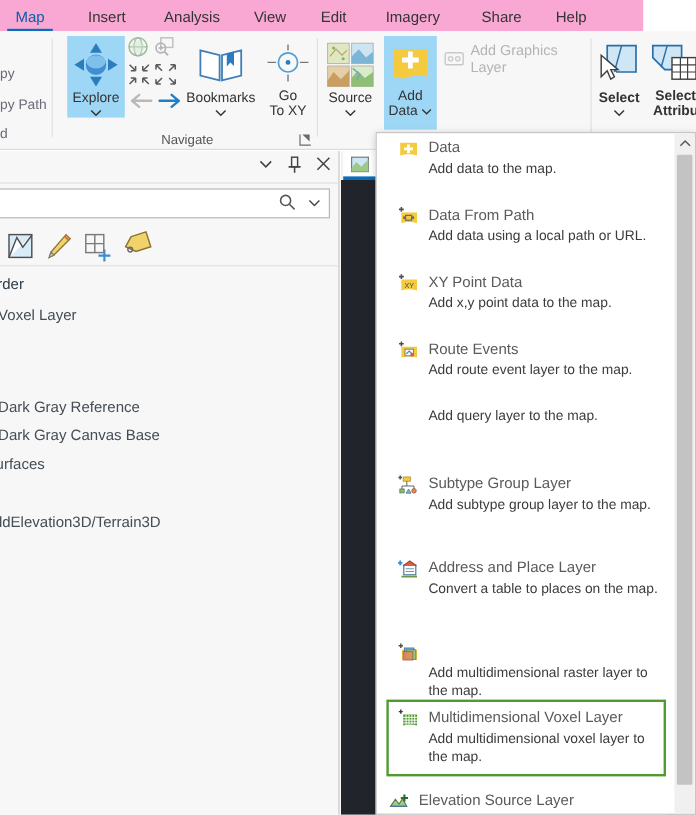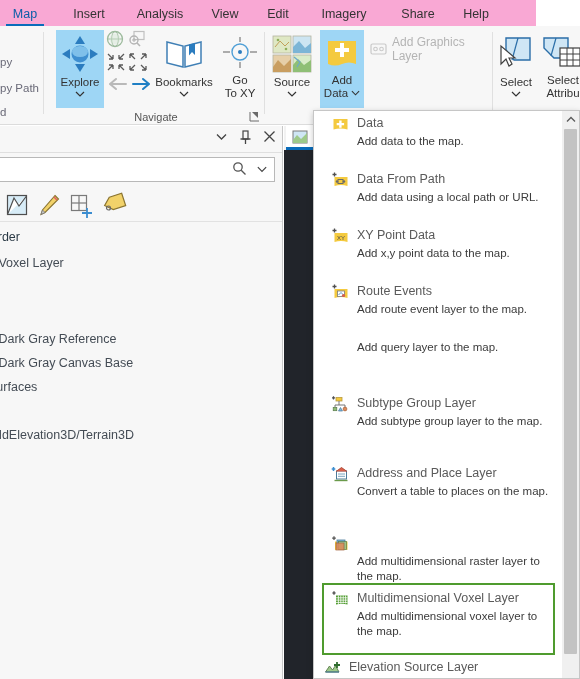--- a/index.html
+++ b/index.html
@@ -56,21 +56,21 @@
     width: 11px; height: 11px; cursor: pointer;
   }
 
   .btn-big {
     position: absolute; text-align: center; cursor: default;
   }
   .btn-big .lbl { font-size: 11.5px; color: #333333; line-height: 12.5px; }
   .btn-big .chev { font-size: 8px; color: #444; line-height: 9px; margin-top:1px;}
 
   .explore-btn {
-    left: 8px; top: 4px; width: 48px; height: 78px;
+    left: 8px; top: 4px; width: 48px; height: 68px;
     background: #9ed6f5;
   }
 
   
   .pan-icon { position: absolute; left: 50%; transform: translateX(-50%); top: 4px; }
 
   .small-icon-grid { position: absolute; left: 58px; top: 4px; width: 48px; }
   .mini-btn { position: absolute; cursor: default; }
 
   .bookmarks-btn { left: 106px; top: 4px; width: 60px; height: 78px; }
@@ -81,21 +81,21 @@
   .adddata-btn {
     left: 54px; top: 4px; width: 44px; height: 78px;
     background: #9ed6f5;
   }
   .add-graphics {
     position: absolute; left: 104px; top: 9px;
     display: flex; align-items: center; gap: 5px;
     font-size: 12px; color: #b4b4b4; cursor: default;
   }
 
-  .grp-selection { position: absolute; left: 494px; top: 0; width: 70px; height: 99px; }
+  .grp-selection { position: absolute; left: 494px; top: 0; width: 70px; height: 99px; font-weight: bold; }
   .select-btn { left: 0px; top: 4px; width: 44px; height: 78px; }
   .selectattr-btn { left: 46px; top: 4px; width: 46px; height: 78px; }
 
   
   .contents-pane {
     position: absolute; left: 0; top: 126px; width: 283px; height: 553px;
     background: #f7f7f7;
     border-right: 1px solid #c8c8c8;
     overflow: hidden;
   }
@@ -649,21 +649,21 @@
             <rect x="5" y="4" width="8" height="8" fill="#7eb6db" stroke="#4a7a9a" stroke-width="0.8"></rect>
             <rect x="6.5" y="5.5" width="8" height="8" fill="#9ec98a" stroke="#5a7a4a" stroke-width="0.8" opacity="0.85"></rect>
             <rect x="4" y="7" width="8" height="7" fill="#e08a5a" stroke="#a05f38" stroke-width="0.8" opacity="0.85"></rect>
             <path d="M2 0.3 L2 4 M0.2 2.1 L3.8 2.1" stroke="#4f4f4f" stroke-width="1.2"></path>
           </svg>
         </span>
       </div>
       <div class="mi-desc">Add multidimensional raster layer to the map.</div>
     </div>
 
-    <div class="mitem highlighted" style="position:absolute;left:8px;top:472px;width:233px;padding-top:5px;padding-bottom:14px;">
+    <div class="mitem highlighted" style="position:absolute;left:8px;top:472px;width:233px;padding-top:5px;padding-bottom:6px;">
       <div class="mi-row">
         <span class="mi-icon">
           <svg width="17" height="17" viewBox="0 0 17 17">
             <path d="M4 4.5 L15.5 4.5 L15.5 13.5 Q9.8 11.8 4 13.5 Z" fill="#4f9b2e"></path>
             <g stroke="#ffffff" stroke-width="0.8">
               <line x1="6.4" y1="4.5" x2="6.4" y2="13"></line>
               <line x1="8.8" y1="4.5" x2="8.8" y2="12.6"></line>
               <line x1="11.2" y1="4.5" x2="11.2" y2="12.4"></line>
               <line x1="13.6" y1="4.5" x2="13.6" y2="12.5"></line>
               <line x1="4" y1="6.8" x2="15.5" y2="6.8"></line>

